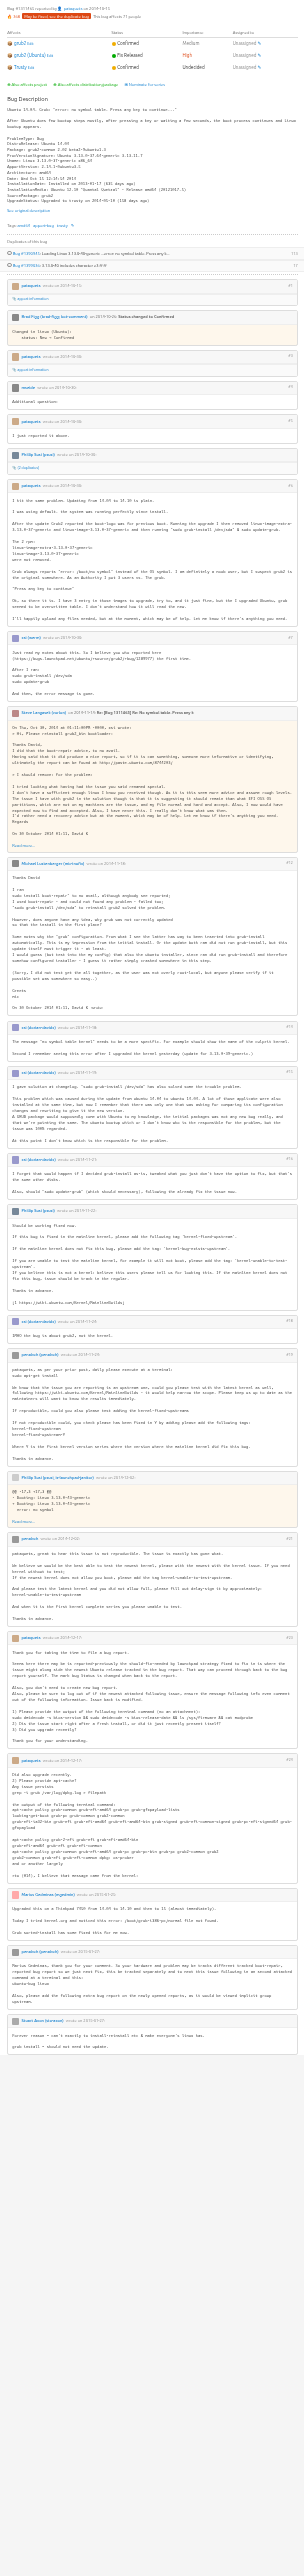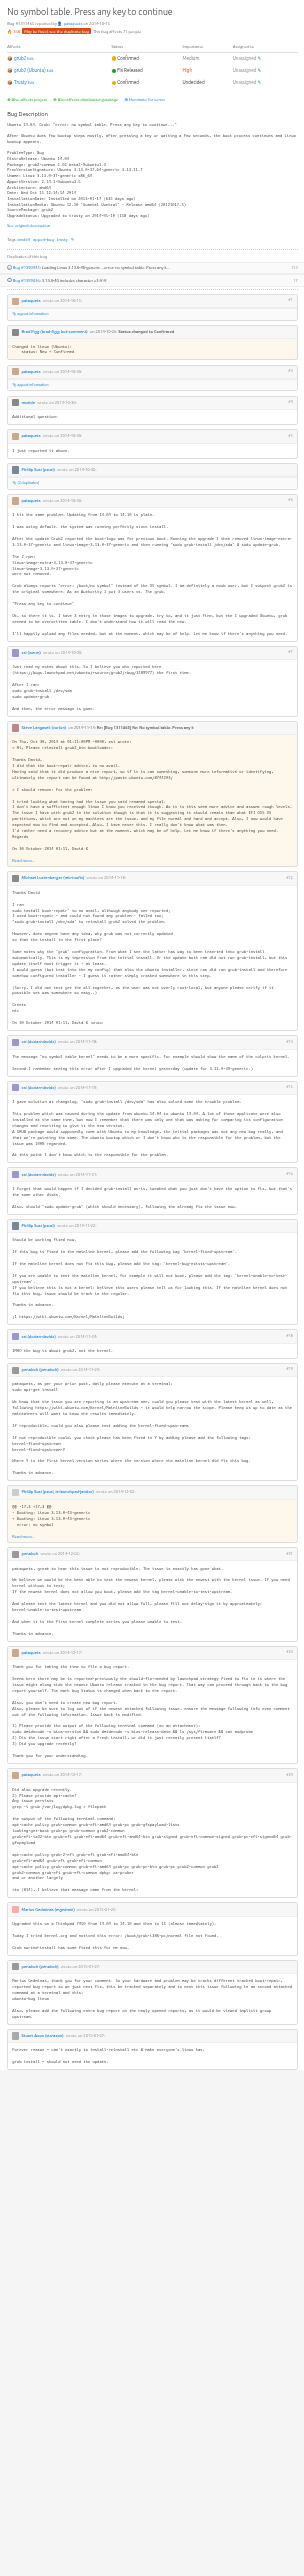--- a/index.html
+++ b/index.html
@@ -38,21 +38,20 @@
 .expand{color:#07c;font-size:4.1px;padding:2.1px 4.1px;cursor:pointer}
 .tag-row{padding:3.1px 7.2px;font-size:4.1px;color:#666}
 .tag{color:#07c;margin-right:2.1px}
 hr.sep{border:0;border-top:0.5px dotted #ccc;margin:2.1px 7.2px}
 </style>
 </head>
 <body>
 
 <div class="page">
   <div class="header">
-    <h1>No symbol table. Press any key to continue</h1>
     <div class="meta">
       Bug #1311465 reported by <span>👤</span> <a>pataquets</a> on <span>2014-10-15</span>
     </div>
     <div style="font-size:4.1px;color:#dd4814;margin-top:1.5px">
       <span>🔥</span> 368
       &nbsp;<span style="background:#dd4814;color:#fff;padding:0.5px 2.1px;border-radius:1px">May be fixed, see the duplicate bug</span>
       &nbsp;<span style="color:#666">This bug affects 71 people</span>
     </div>
   </div>
 

